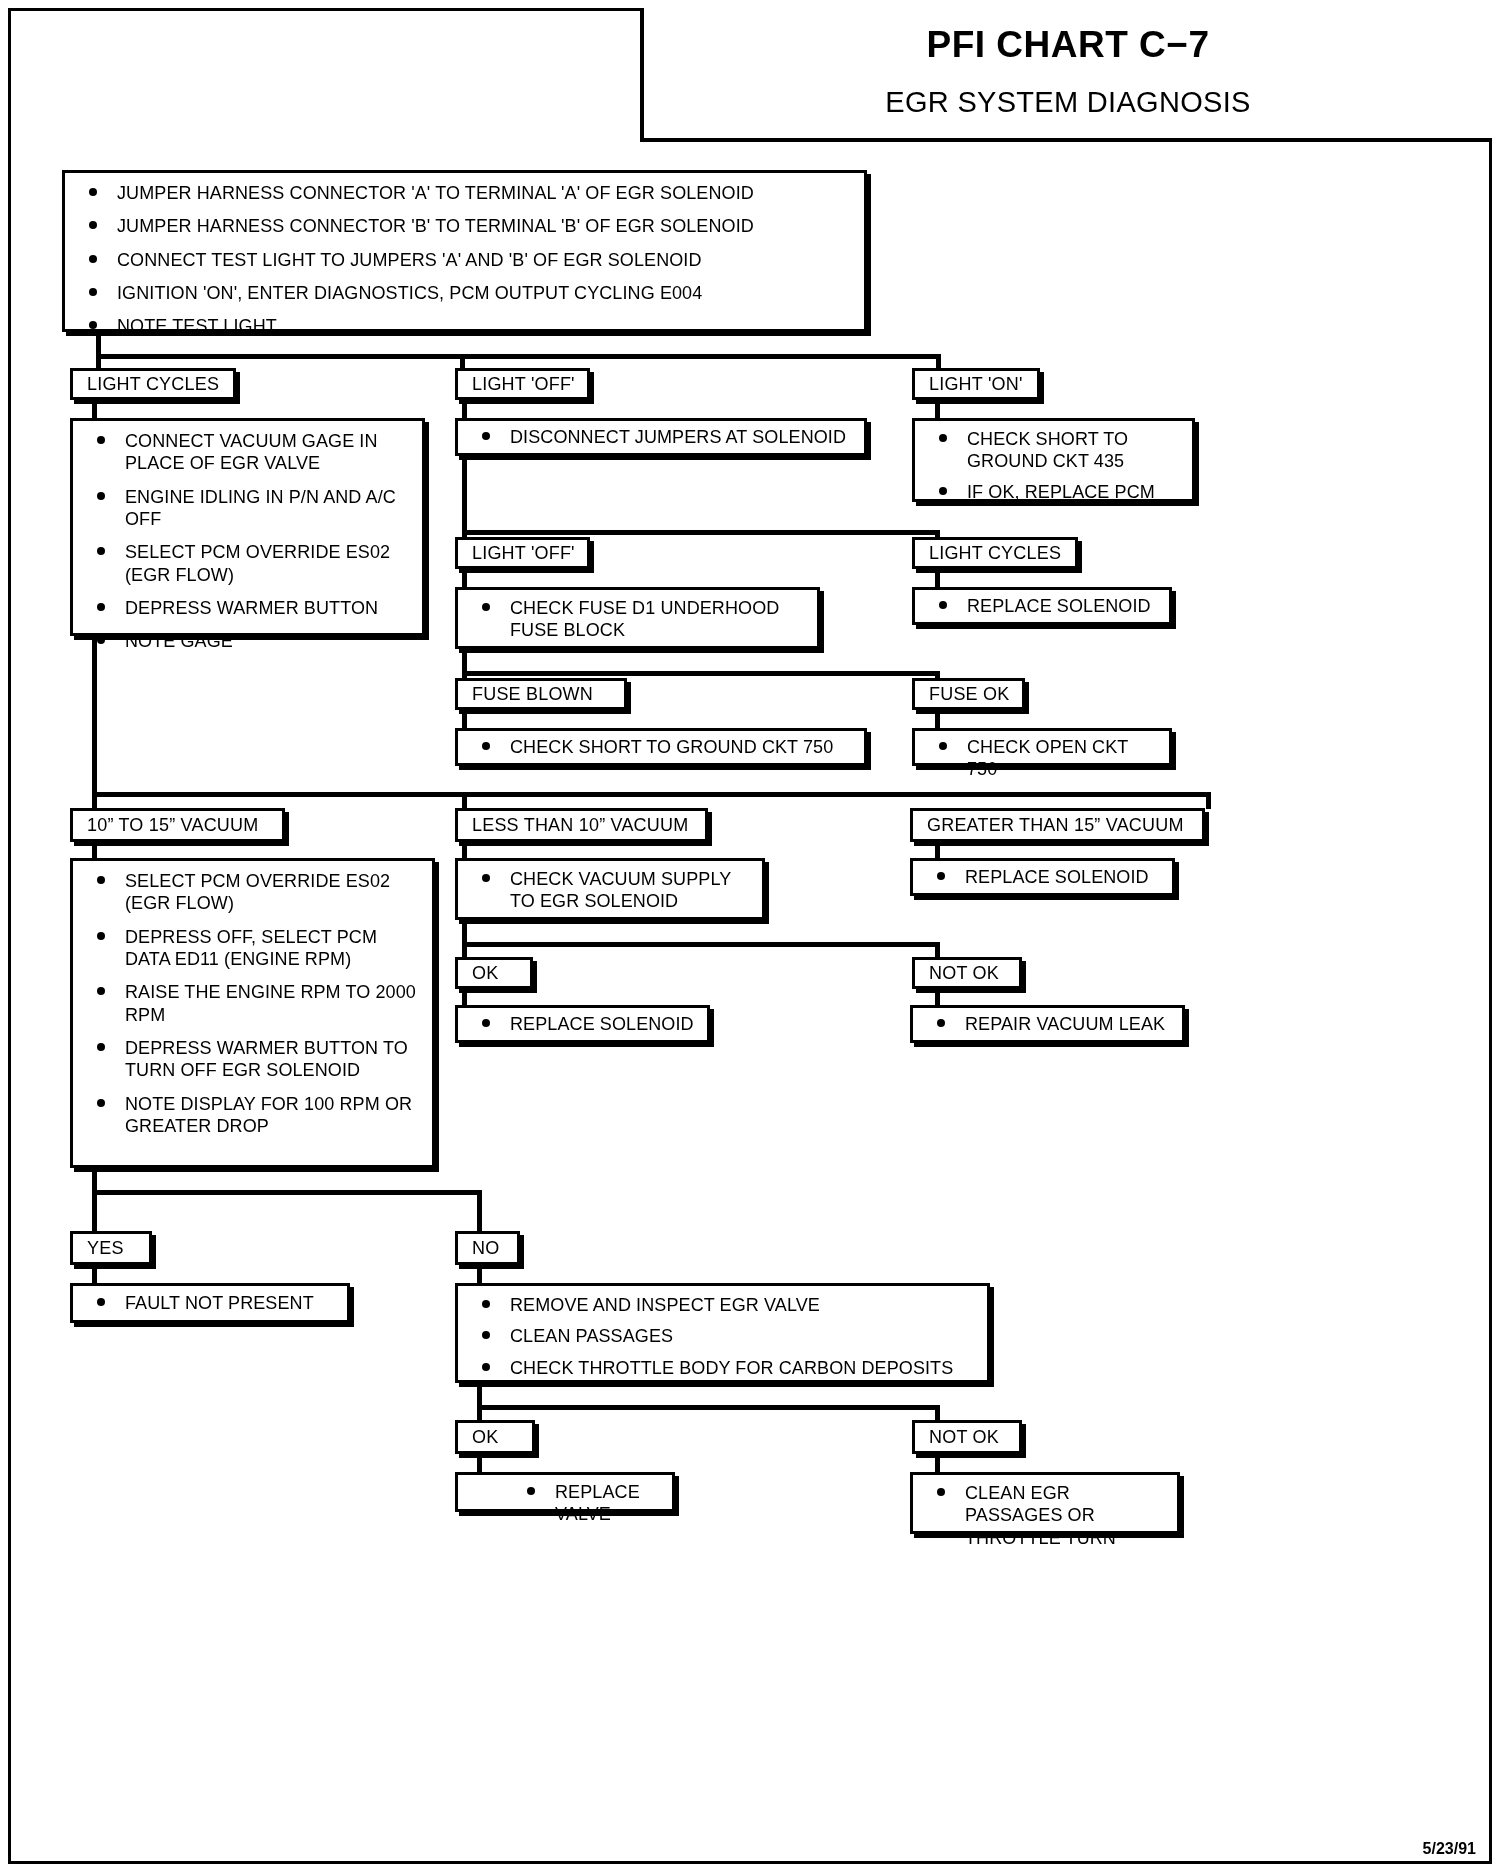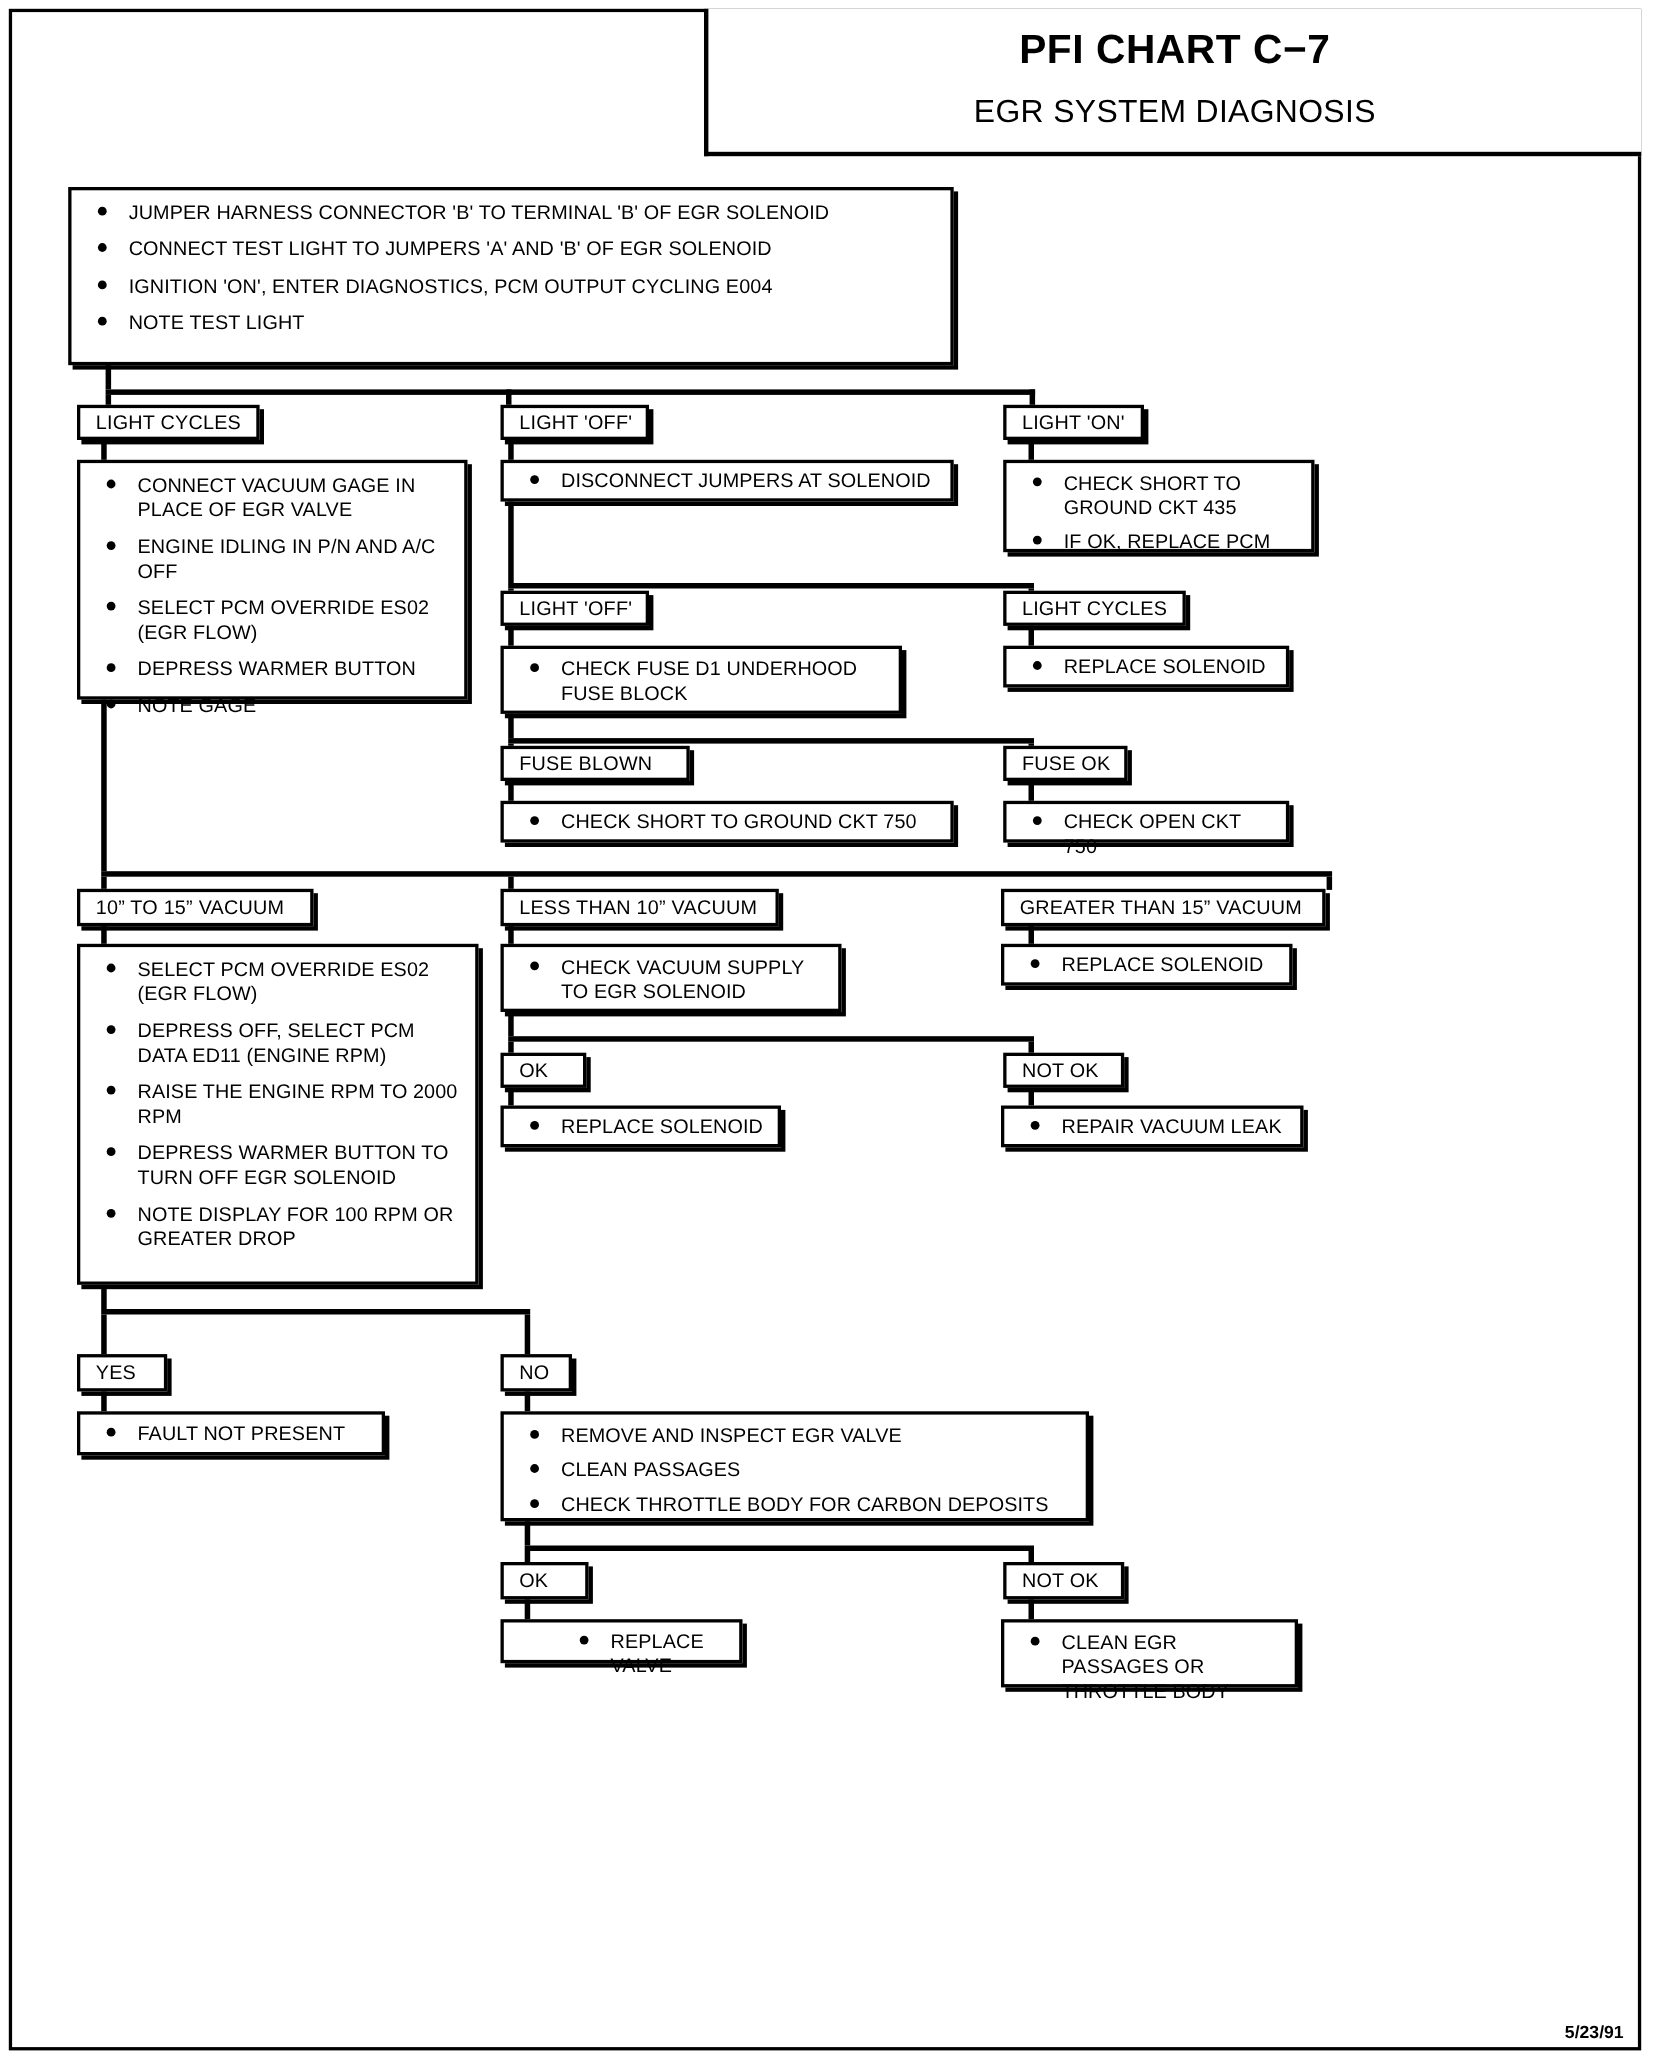--- a/index.html
+++ b/index.html
@@ -46,20 +46,21 @@
 
 <div id="page-frame"></div>
 
 <div id="title-block">
   <div id="title-main">PFI CHART C−7</div>
   <div id="title-sub">EGR SYSTEM DIAGNOSIS</div>
 </div>
 
 <div class="box shadow" style="left:62px;top:170px;width:805px;height:162px;">
   <ul class="bl">
+    <li>JUMPER HARNESS CONNECTOR 'A' TO TERMINAL 'A' OF EGR SOLENOID</li>
     <li>JUMPER HARNESS CONNECTOR 'B' TO TERMINAL 'B' OF EGR SOLENOID</li>
     <li>CONNECT TEST LIGHT TO JUMPERS 'A' AND 'B' OF EGR SOLENOID</li>
     <li>IGNITION 'ON', ENTER DIAGNOSTICS, PCM OUTPUT CYCLING E004</li>
     <li>NOTE TEST LIGHT</li>
   </ul>
 </div>
 
 <div class="ln" style="left:96px;top:332px;width:5px;height:22px;"></div>
 <div class="ln" style="left:96px;top:354px;width:845px;height:5px;"></div>
 <div class="ln" style="left:96px;top:359px;width:5px;height:12px;"></div>
@@ -268,17 +269,17 @@
 <div class="ln" style="left:477px;top:1454px;width:5px;height:20px;"></div>
 <div class="ln" style="left:935px;top:1454px;width:5px;height:20px;"></div>
 
 <div class="box shadow" style="left:455px;top:1472px;width:220px;height:40px;padding-left:45px;">
   <ul class="bl tight" style="padding-top:6px;">
     <li>REPLACE VALVE</li>
   </ul>
 </div>
 <div class="box shadow" style="left:910px;top:1472px;width:270px;height:62px;">
   <ul class="bl tight" style="padding-top:7px;">
-    <li>CLEAN EGR PASSAGES OR THROTTLE BODY</li>
+    <li>CLEAN EGR PASSAGES OR THROTTLE TURN</li>
   </ul>
 </div>
 
 <div id="datestamp">5/23/91</div>
 
 </body></html>

